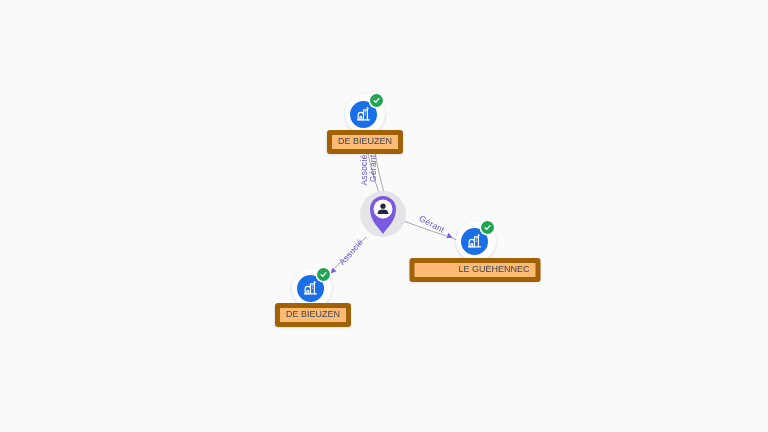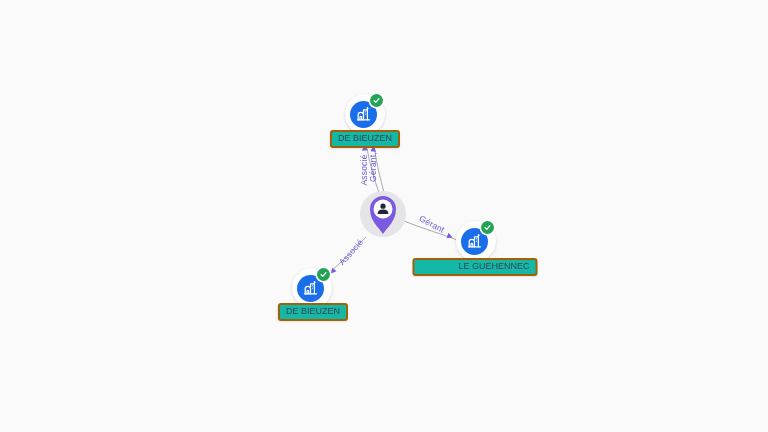--- a/index.html
+++ b/index.html
@@ -33,21 +33,21 @@
   .badge{
     position:absolute;left:25px;top:0px;width:13px;height:13px;border-radius:50%;
     background:#23a455;box-shadow:0 0 0 1.5px #ffffff;
     display:flex;align-items:center;justify-content:center;
   }
   .pill{
     position:absolute;transform:translateX(-50%);white-space:nowrap;z-index:5;
     border-radius:3px;line-height:1;
   }
   .white-pill{
-    background:#14b8a6;border:2px solid #a16207;color:#3f4350;
+    background:#fdba74;border:5px solid #a16207;color:#3f4350;
     font-size:9px;padding:2px 6px 2.5px 6px;box-shadow:0 1px 2px rgba(40,40,60,.10);
   }
   .person-pill{
     background:#8a5ff0;border:1px solid #7b52e0;color:#ffffff;
     font-size:9.5px;padding:2.5px 7px 3px 7px;box-shadow:0 1px 2px rgba(80,50,160,.25);
   }
   .p-top{left:365px;top:130px;}
   .p-right{left:475px;top:258px;padding-left:44px;}
   .p-bl{left:313px;top:303px;}
   .p-person{left:384px;top:236px;}

